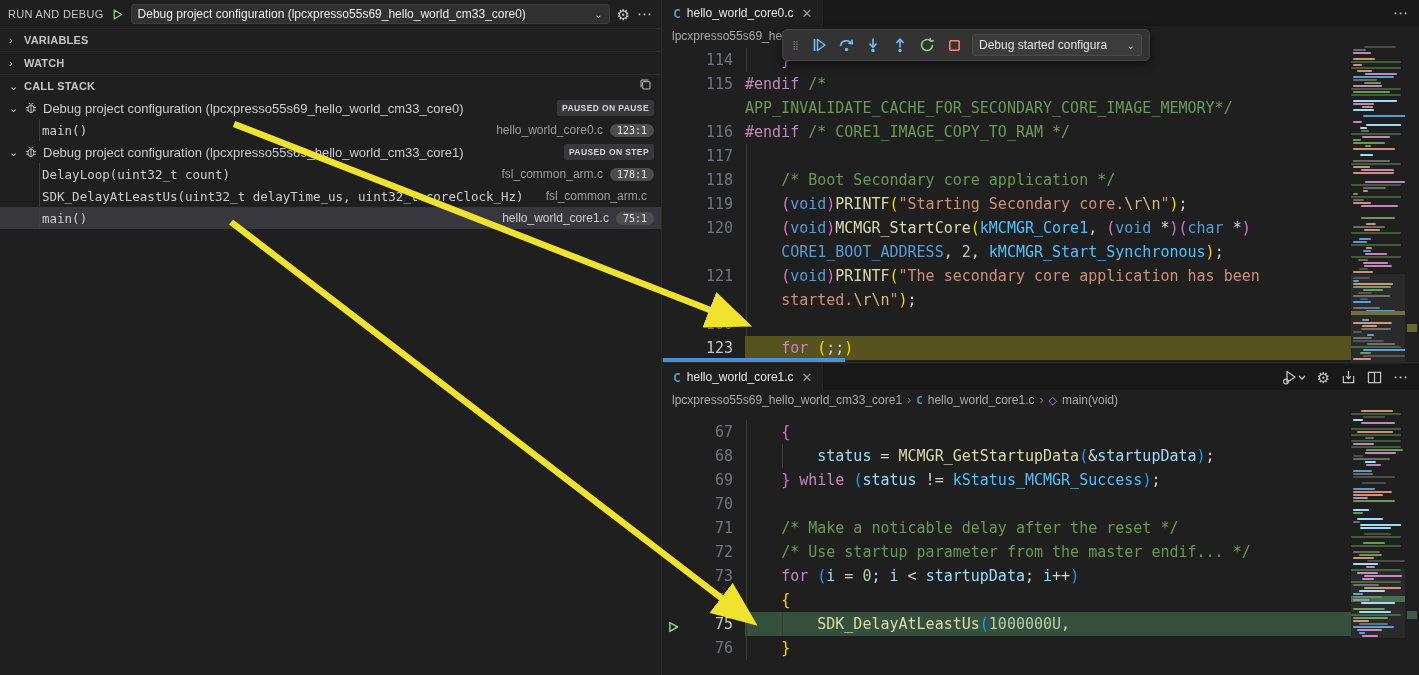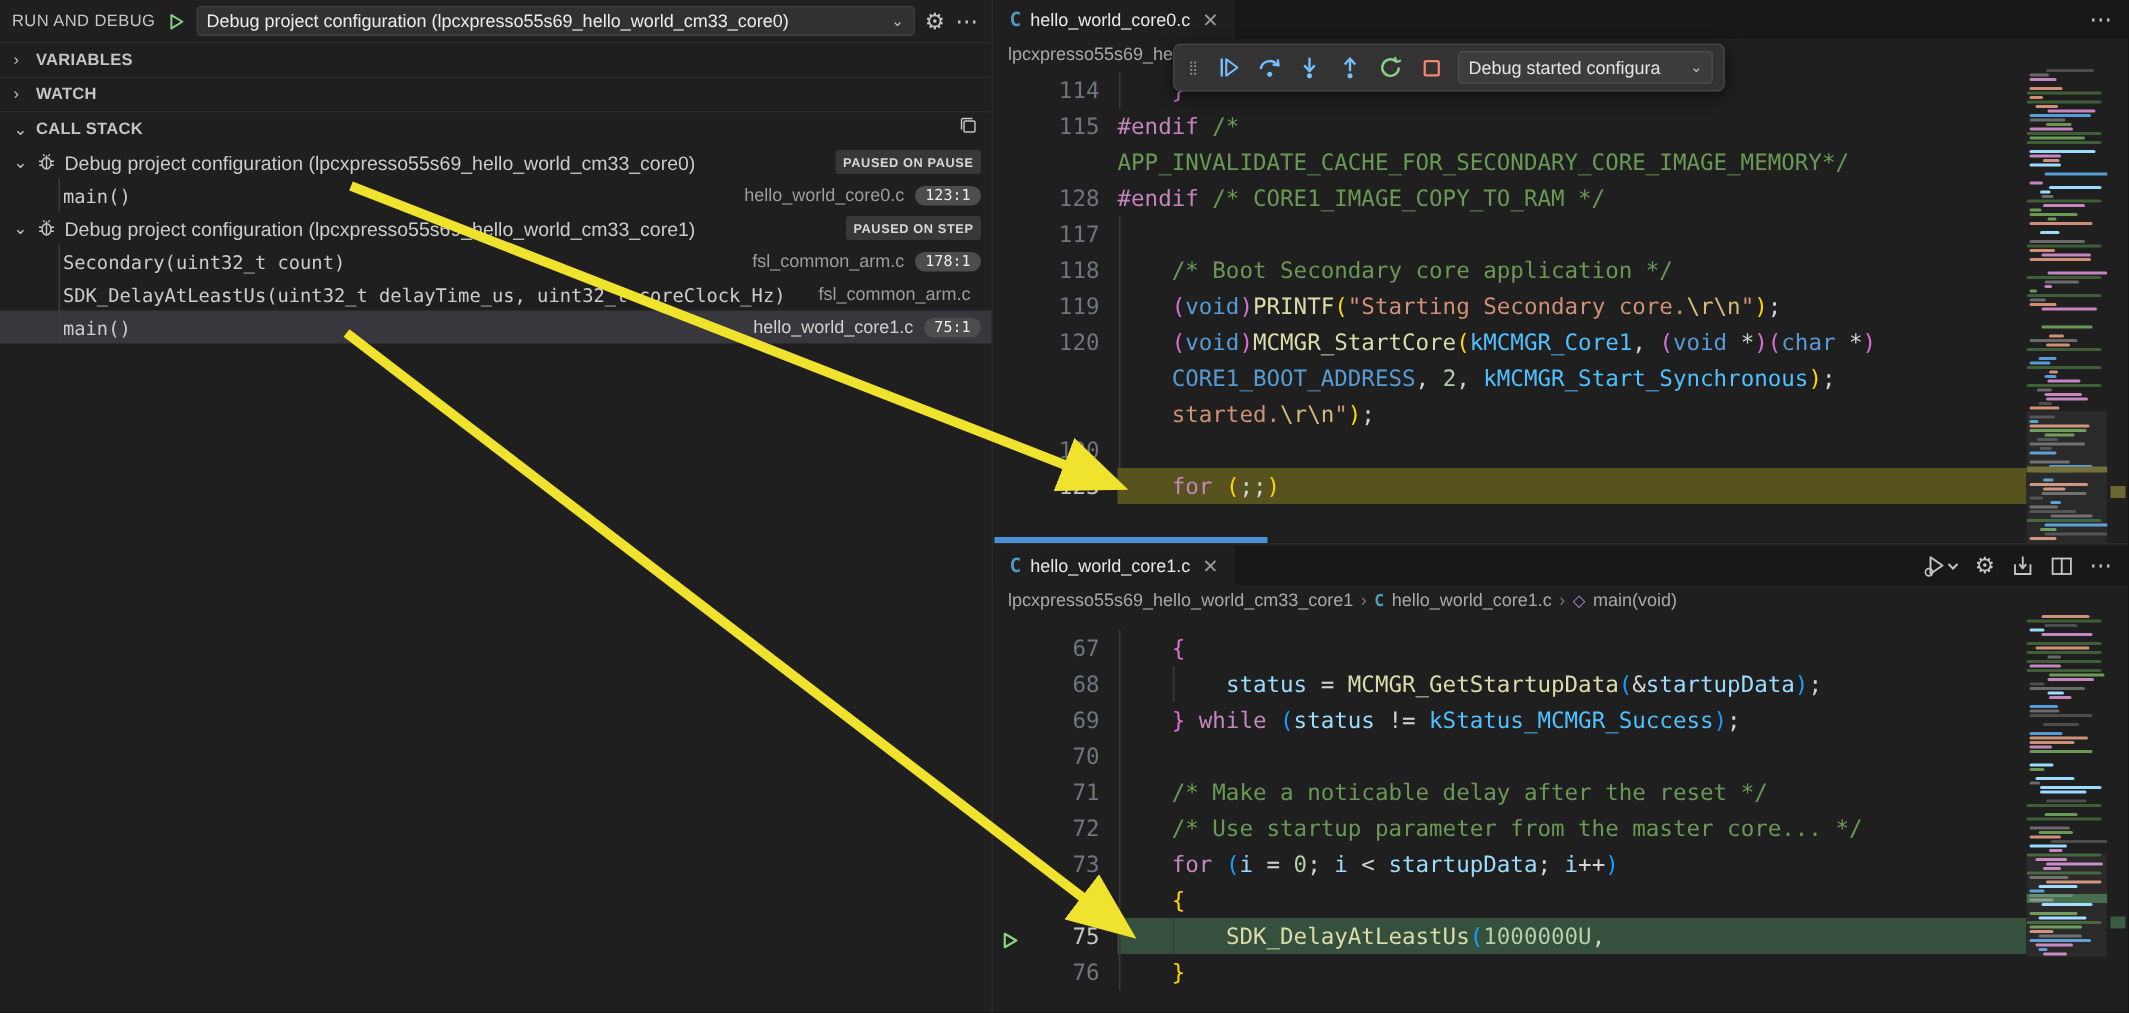--- a/index.html
+++ b/index.html
@@ -149,21 +149,21 @@
             <svg width="14" height="14" viewBox="0 0 16 16" fill="none" stroke="#c5c5c5" stroke-width="1.1">
               <ellipse cx="8" cy="9" rx="3.4" ry="4.3"></ellipse>
               <path d="M8 4.7V2.8M6.5 3.5l-1-1.3M9.5 3.5l1-1.3M4.6 7.5H2.2M4.6 10.5H2.4M11.4 7.5h2.4M11.4 10.5h2.2M8 5v8"></path>
             </svg>
           </span>
           <span style="white-space:nowrap;overflow:hidden;text-overflow:ellipsis;max-width:440px;">Debug project configuration (lpcxpresso55s69_hello_world_cm33_core1)</span>
           <span class="grow"></span>
           <span class="badge-status">PAUSED ON STEP</span>
         </div>
         <div class="cs-row frame">
-          <span>Secondary(uint32_t count)</span>
+          <span>DelayLoop(uint32_t count)</span>
           <span class="grow"></span>
           <span class="cs-file">fsl_common_arm.c</span>
           <span class="badge-loc">178:1</span>
         </div>
         <div class="cs-row frame">
           <span>SDK_DelayAtLeastUs(uint32_t delayTime_us, uint32_t coreClock_Hz)</span>
           <span class="grow"></span>
           <span class="cs-file">fsl_common_arm.c</span>
         </div>
         <div class="cs-row frame selected">
@@ -196,26 +196,27 @@
         <span class="c-icon" style="font-size:11px">C</span>
         <span>hello_world_core0.c</span>
         <span class="bc-sep">›</span>
         <span class="method-icon">◇</span>
         <span>main(void)</span>
       </div>
       <div class="code" id="code-top">
           <div class="code-line"><div class="iguide" style="left: 83px;"></div><div class="gutter">114</div><span class="content"><span class="tk-fg">    </span><span class="tk-p2">}</span></span></div>
           <div class="code-line"><div class="gutter">115</div><span class="content"><span class="tk-pp">#endif</span><span class="tk-fg"> </span><span class="tk-cm">/*</span></span></div>
           <div class="code-line"><div class="gutter"></div><span class="content"><span class="tk-cm">APP_INVALIDATE_CACHE_FOR_SECONDARY_CORE_IMAGE_MEMORY*/</span></span></div>
-          <div class="code-line"><div class="gutter">128</div><span class="content"><span class="tk-pp">#endif</span><span class="tk-fg"> </span><span class="tk-cm">/* CORE1_IMAGE_COPY_TO_RAM */</span></span></div>
+          <div class="code-line"><div class="gutter">116</div><span class="content"><span class="tk-pp">#endif</span><span class="tk-fg"> </span><span class="tk-cm">/* CORE1_IMAGE_COPY_TO_RAM */</span></span></div>
           <div class="code-line"><div class="iguide" style="left: 83px;"></div><div class="gutter">117</div><span class="content"></span></div>
           <div class="code-line"><div class="iguide" style="left: 83px;"></div><div class="gutter">118</div><span class="content"><span class="tk-fg">    </span><span class="tk-cm">/* Boot Secondary core application */</span></span></div>
           <div class="code-line"><div class="iguide" style="left: 83px;"></div><div class="gutter">119</div><span class="content"><span class="tk-fg">    </span><span class="tk-p2">(</span><span class="tk-kw">void</span><span class="tk-p2">)</span><span class="tk-fn">PRINTF</span><span class="tk-p1">(</span><span class="tk-str">"Starting Secondary core.</span><span class="tk-esc">\r\n</span><span class="tk-str">"</span><span class="tk-p1">)</span><span class="tk-fg">;</span></span></div>
           <div class="code-line"><div class="iguide" style="left: 83px;"></div><div class="gutter">120</div><span class="content"><span class="tk-fg">    </span><span class="tk-p2">(</span><span class="tk-kw">void</span><span class="tk-p2">)</span><span class="tk-fn">MCMGR_StartCore</span><span class="tk-p1">(</span><span class="tk-const">kMCMGR_Core1</span><span class="tk-fg">, </span><span class="tk-p2">(</span><span class="tk-kw">void</span><span class="tk-fg"> *</span><span class="tk-p2">)</span><span class="tk-p2">(</span><span class="tk-kw">char</span><span class="tk-fg"> *</span><span class="tk-p2">)</span></span></div>
           <div class="code-line"><div class="iguide" style="left: 83px;"></div><div class="gutter"></div><span class="content"><span class="tk-fg">    </span><span class="tk-kw">CORE1_BOOT_ADDRESS</span><span class="tk-fg">, </span><span class="tk-num">2</span><span class="tk-fg">, </span><span class="tk-const">kMCMGR_Start_Synchronous</span><span class="tk-p1">)</span><span class="tk-fg">;</span></span></div>
+          <div class="code-line"><div class="iguide" style="left: 83px;"></div><div class="gutter">121</div><span class="content"><span class="tk-fg">    </span><span class="tk-p2">(</span><span class="tk-kw">void</span><span class="tk-p2">)</span><span class="tk-fn">PRINTF</span><span class="tk-p1">(</span><span class="tk-str">"The secondary core application has been</span></span></div>
           <div class="code-line"><div class="iguide" style="left: 83px;"></div><div class="gutter"></div><span class="content"><span class="tk-fg">    </span><span class="tk-str">started.</span><span class="tk-esc">\r\n</span><span class="tk-str">"</span><span class="tk-p1">)</span><span class="tk-fg">;</span></span></div>
           <div class="code-line"><div class="iguide" style="left: 83px;"></div><div class="gutter">100</div><span class="content"></span></div>
           <div class="code-line cur"><div class="band band-olive"></div><div class="gutter">123</div><span class="content"><span class="tk-fg">    </span><span class="tk-pp">for</span><span class="tk-fg"> </span><span class="tk-p1">(</span><span class="tk-fg">;;</span><span class="tk-p1">)</span></span></div>
         </div>
       <div class="minimap" id="mm-top">
           <div class="mm-row" style="background: rgb(77, 77, 77); width: 31.9486px; margin-left: 12.8943px;"></div>
           <div class="mm-row" style="background: rgb(106, 106, 106); width: 13.0526px; margin-left: 2px;"></div>
           <div class="mm-row" style="background: rgb(197, 134, 192); width: 18.4755px; margin-left: 2px;"></div>
           <div class="mm-row" style="background: transparent;"></div>
           <div class="mm-row" style="background: rgb(206, 145, 120); width: 22.0485px; margin-left: 2px;"></div>
@@ -413,21 +414,21 @@
         <span class="bc-sep">›</span>
         <span class="method-icon">◇</span>
         <span>main(void)</span>
       </div>
       <div class="code" id="code-bottom">
           <div class="code-line"><div class="iguide" style="left: 83px;"></div><div class="gutter">67</div><span class="content"><span class="tk-fg">    </span><span class="tk-p2">{</span></span></div>
           <div class="code-line"><div class="iguide" style="left: 83px;"></div><div class="iguide" style="left: 119px;"></div><div class="gutter">68</div><span class="content"><span class="tk-fg">        </span><span class="tk-var">status</span><span class="tk-fg"> = </span><span class="tk-fn">MCMGR_GetStartupData</span><span class="tk-p3">(</span><span class="tk-fg">&amp;</span><span class="tk-var">startupData</span><span class="tk-p3">)</span><span class="tk-fg">;</span></span></div>
           <div class="code-line"><div class="iguide" style="left: 83px;"></div><div class="gutter">69</div><span class="content"><span class="tk-fg">    </span><span class="tk-p2">}</span><span class="tk-fg"> </span><span class="tk-pp">while</span><span class="tk-fg"> </span><span class="tk-p3">(</span><span class="tk-var">status</span><span class="tk-fg"> != </span><span class="tk-const">kStatus_MCMGR_Success</span><span class="tk-p3">)</span><span class="tk-fg">;</span></span></div>
           <div class="code-line"><div class="iguide" style="left: 83px;"></div><div class="gutter">70</div><span class="content"></span></div>
           <div class="code-line"><div class="iguide" style="left: 83px;"></div><div class="gutter">71</div><span class="content"><span class="tk-fg">    </span><span class="tk-cm">/* Make a noticable delay after the reset */</span></span></div>
-          <div class="code-line"><div class="iguide" style="left: 83px;"></div><div class="gutter">72</div><span class="content"><span class="tk-fg">    </span><span class="tk-cm">/* Use startup parameter from the master core... */</span></span></div>
+          <div class="code-line"><div class="iguide" style="left: 83px;"></div><div class="gutter">72</div><span class="content"><span class="tk-fg">    </span><span class="tk-cm">/* Use startup parameter from the master endif... */</span></span></div>
           <div class="code-line"><div class="iguide" style="left: 83px;"></div><div class="gutter">73</div><span class="content"><span class="tk-fg">    </span><span class="tk-pp">for</span><span class="tk-fg"> </span><span class="tk-p3">(</span><span class="tk-var">i</span><span class="tk-fg"> = </span><span class="tk-num">0</span><span class="tk-fg">; </span><span class="tk-var">i</span><span class="tk-fg"> &lt; </span><span class="tk-var">startupData</span><span class="tk-fg">; </span><span class="tk-var">i</span><span class="tk-fg">++</span><span class="tk-p3">)</span></span></div>
           <div class="code-line"><div class="iguide" style="left: 83px;"></div><div class="gutter">74</div><span class="content"><span class="tk-fg">    </span><span class="tk-p1">{</span></span></div>
           <div class="code-line cur"><div class="band band-green"></div><div class="iguide" style="left: 83px;"></div><div class="iguide" style="left: 119px;"></div><span class="gut-marker"><svg width="13" height="14" viewBox="0 0 16 16">
                 <path d="M3.5 2.5v11l9.5-5.5z" fill="none" stroke="#89D185" stroke-width="1.8" stroke-linejoin="round"></path>
               </svg></span><div class="gutter">75</div><span class="content"><span class="tk-fg">        </span><span class="tk-fn">SDK_DelayAtLeastUs</span><span class="tk-p3">(</span><span class="tk-num">1000000U</span><span class="tk-fg">,</span></span></div>
           <div class="code-line"><div class="iguide" style="left: 83px;"></div><div class="gutter">76</div><span class="content"><span class="tk-fg">    </span><span class="tk-p1">}</span></span></div>
         </div>
       <div class="minimap" id="mm-bottom">
           <div class="mm-row" style="background: rgb(206, 145, 120); width: 31.2271px; margin-left: 10.4969px;"></div>
           <div class="mm-row" style="background: rgb(63, 94, 55); width: 50px;"></div>

